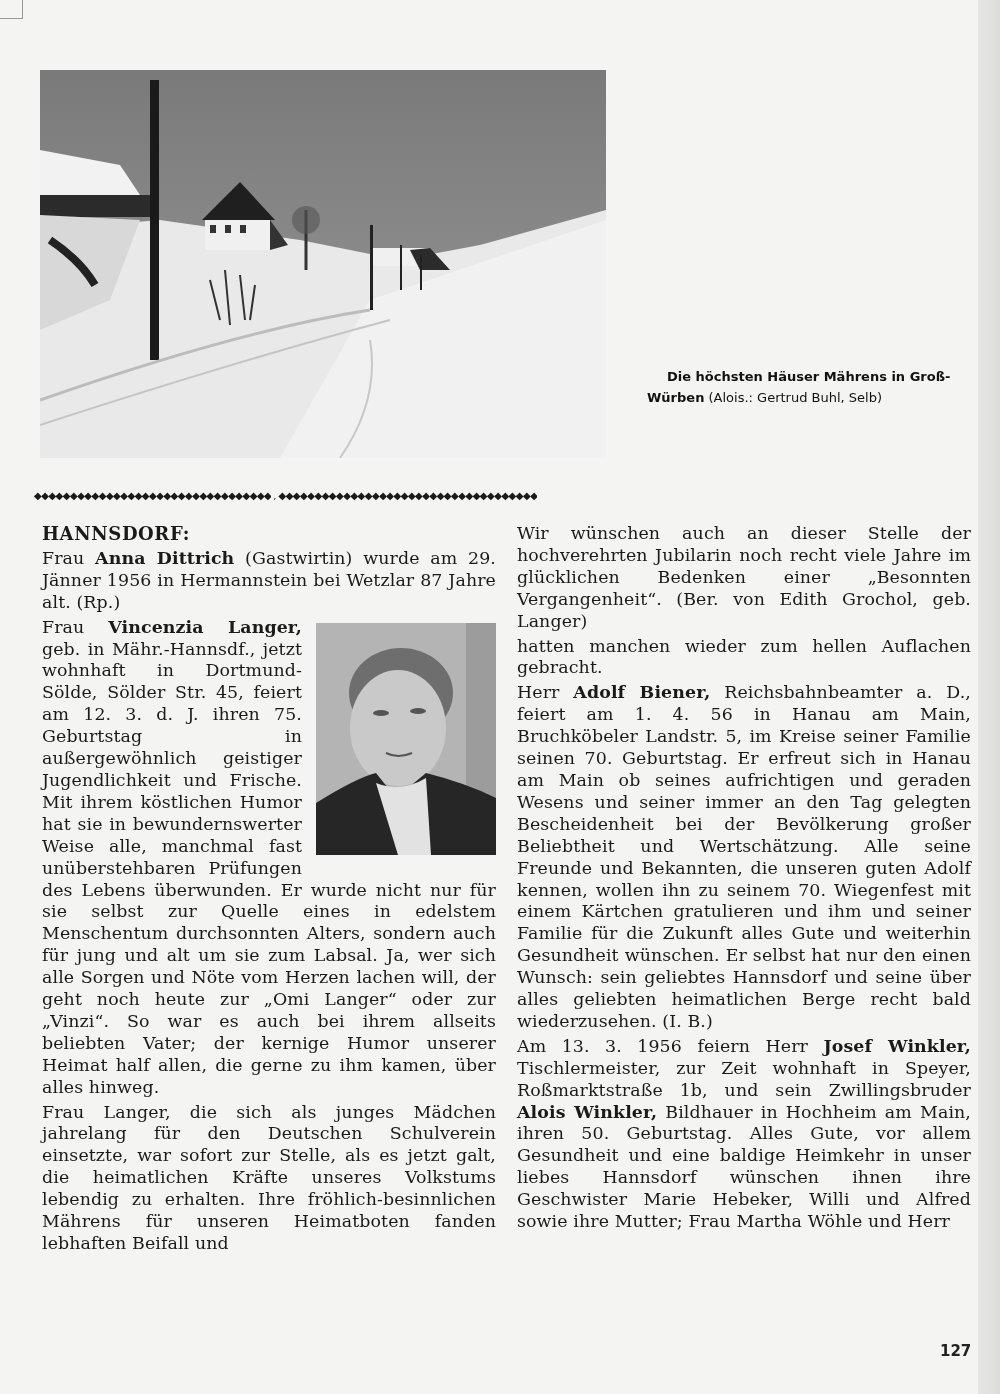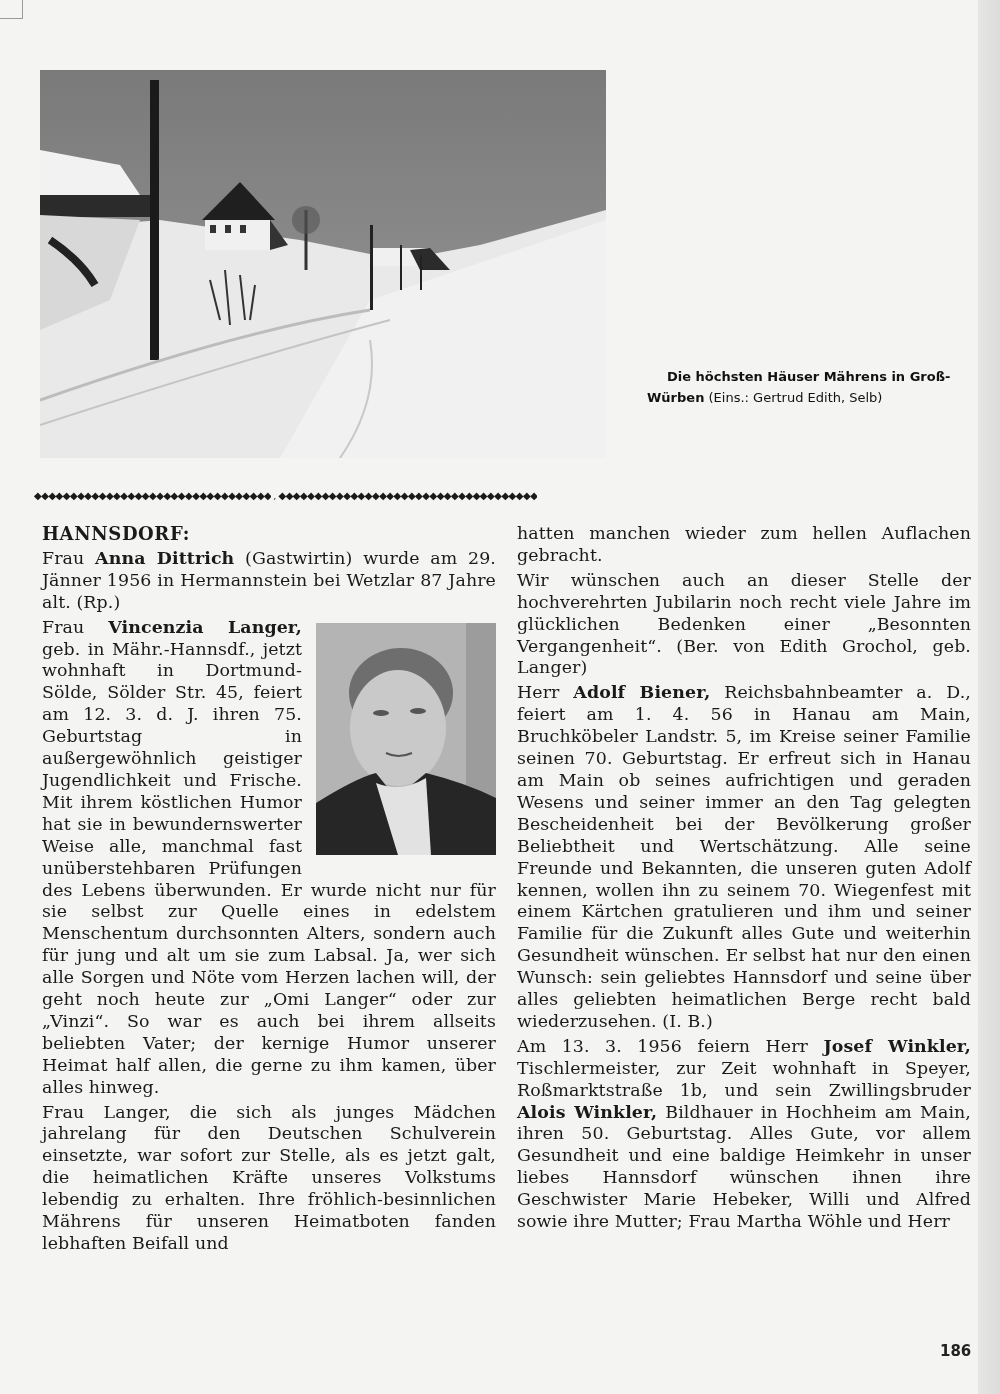--- a/index.html
+++ b/index.html
@@ -106,21 +106,21 @@
     <path d="M170 210 L180 250 M185 200 L190 255 M200 205 L205 250 M215 215 L210 250" stroke="#333" stroke-width="2"></path>
 
     <path d="M0 330 Q200 260 330 240" stroke="#bcbcbc" stroke-width="3" fill="none"></path>
     <path d="M0 355 Q200 290 350 250" stroke="#c4c4c4" stroke-width="2" fill="none"></path>
     <path d="M330 270 Q340 330 300 388" stroke="#c8c8c8" stroke-width="2" fill="none"></path>
   </svg>
 </div>
 
 <div class="caption">
   <b>Die höchsten Häuser Mährens in Groß-Würben</b>
-  <span>(Eins.: Gertrud Edith, Selb)</span>
+  <span>(Alois.: Gertrud Buhl, Selb)</span>
 </div>
 
 <div class="divider">
   <span class="diamonds" id="div-left">◆◆◆◆◆◆◆◆◆◆◆◆◆◆◆◆◆◆◆◆◆◆◆◆◆◆◆◆◆◆◆◆◆</span>
   <span style="font-size:10px;padding:0 2px;">,</span>
   <span class="diamonds" id="div-right">◆◆◆◆◆◆◆◆◆◆◆◆◆◆◆◆◆◆◆◆◆◆◆◆◆◆◆◆◆◆◆◆◆◆◆◆</span>
 </div>
 
 <div class="col col-left">
   <p class="heading">HANNSDORF:</p>
@@ -140,23 +140,23 @@
         <path d="M0 232 L0 180 Q40 155 60 150 L80 175 L110 150 Q150 160 180 175 L180 232 Z" fill="#262626"></path>
         <path d="M60 160 L82 232 L115 232 L110 155 Q85 170 60 160 Z" fill="#e2e2e2"></path>
       </svg>
     </span>
     <span>Frau </span><b>Vincenzia Langer,</b><span> geb. in Mähr.-Hannsdf., jetzt wohnhaft in Dortmund-Sölde, Sölder Str. 45, feiert am 12. 3. d. J. ihren 75. Geburtstag in außergewöhnlich geistiger Jugendlichkeit und Frische. Mit ihrem köstlichen Humor hat sie in bewundernswerter Weise alle, manchmal fast unüberstehbaren Prüfungen des Lebens überwunden. Er wurde nicht nur für sie selbst zur Quelle eines in edelstem Menschentum durchsonnten Alters, sondern auch für jung und alt um sie zum Labsal. Ja, wer sich alle Sorgen und Nöte vom Herzen lachen will, der geht noch heute zur „Omi Langer“ oder zur „Vinzi“. So war es auch bei ihrem allseits beliebten Vater; der kernige Humor unserer Heimat half allen, die gerne zu ihm kamen, über alles hinweg.</span>
   </p>
   <p>Frau Langer, die sich als junges Mädchen jahrelang für den Deutschen Schulverein einsetzte, war sofort zur Stelle, als es jetzt galt, die heimatlichen Kräfte unseres Volkstums lebendig zu erhalten. Ihre fröhlich-besinnlichen Mährens für unseren Heimatboten fanden lebhaften Beifall und</p>
 </div>
 
 <div class="col col-right">
+  <p>Wir wünschen auch an dieser Stelle der hochverehrten Jubilarin noch recht viele Jahre im glücklichen Bedenken einer „Besonnten Vergangenheit“. (Ber. von Edith Grochol, geb. Langer)</p>
   <p>hatten manchen wieder zum hellen Auflachen gebracht.</p>
-  <p>Wir wünschen auch an dieser Stelle der hochverehrten Jubilarin noch recht viele Jahre im glücklichen Bedenken einer „Besonnten Vergangenheit“. (Ber. von Edith Grochol, geb. Langer)</p>
   <p>
     <span>Herr </span><b>Adolf Biener,</b><span> Reichsbahnbeamter a. D., feiert am 1. 4. 56 in Hanau am Main, Bruchköbeler Landstr. 5, im Kreise seiner Familie seinen 70. Geburtstag. Er erfreut sich in Hanau am Main ob seines aufrichtigen und geraden Wesens und seiner immer an den Tag gelegten Bescheidenheit bei der Bevölkerung großer Beliebtheit und Wertschätzung. Alle seine Freunde und Bekannten, die unseren guten Adolf kennen, wollen ihn zu seinem 70. Wiegenfest mit einem Kärtchen gratulieren und ihm und seiner Familie für die Zukunft alles Gute und weiterhin Gesundheit wünschen. Er selbst hat nur den einen Wunsch: sein geliebtes Hannsdorf und seine über alles geliebten heimatlichen Berge recht bald wiederzusehen. (I. B.)</span>
   </p>
   <p>
     <span>Am 13. 3. 1956 feiern Herr </span><b>Josef Winkler,</b><span> Tischlermeister, zur Zeit wohnhaft in Speyer, Roßmarktstraße 1b, und sein Zwillingsbruder </span><b>Alois Winkler,</b><span> Bildhauer in Hochheim am Main, ihren 50. Geburtstag. Alles Gute, vor allem Gesundheit und eine baldige Heimkehr in unser liebes Hannsdorf wünschen ihnen ihre Geschwister Marie Hebeker, Willi und Alfred sowie ihre Mutter; Frau Martha Wöhle und Herr</span>
   </p>
 </div>
 
-<div class="page-number">186</div>
+<div class="page-number">127</div>
 
 </body></html>

